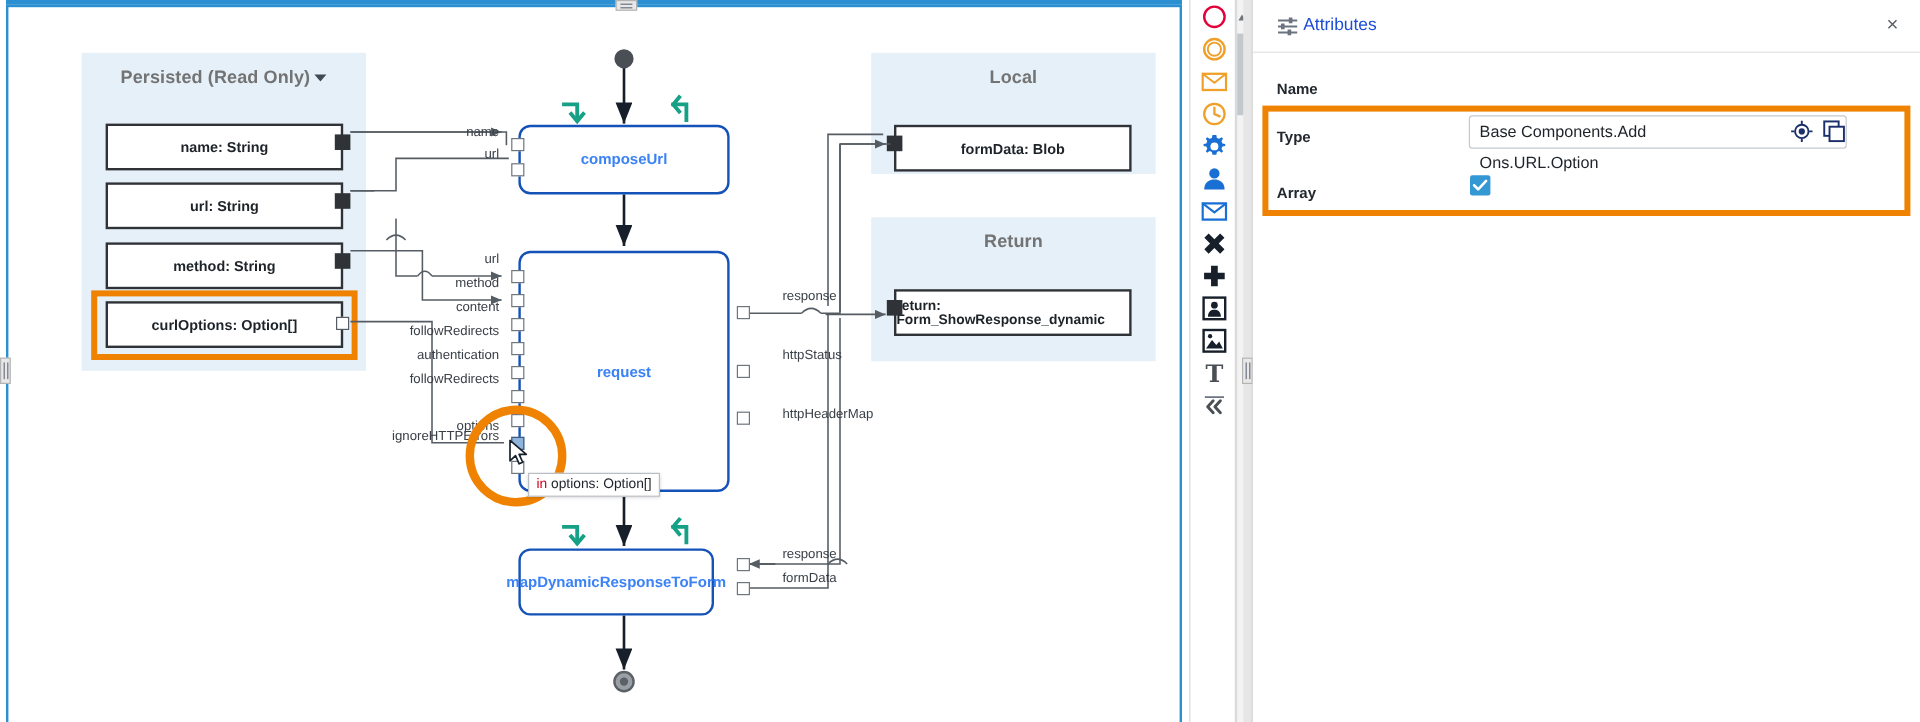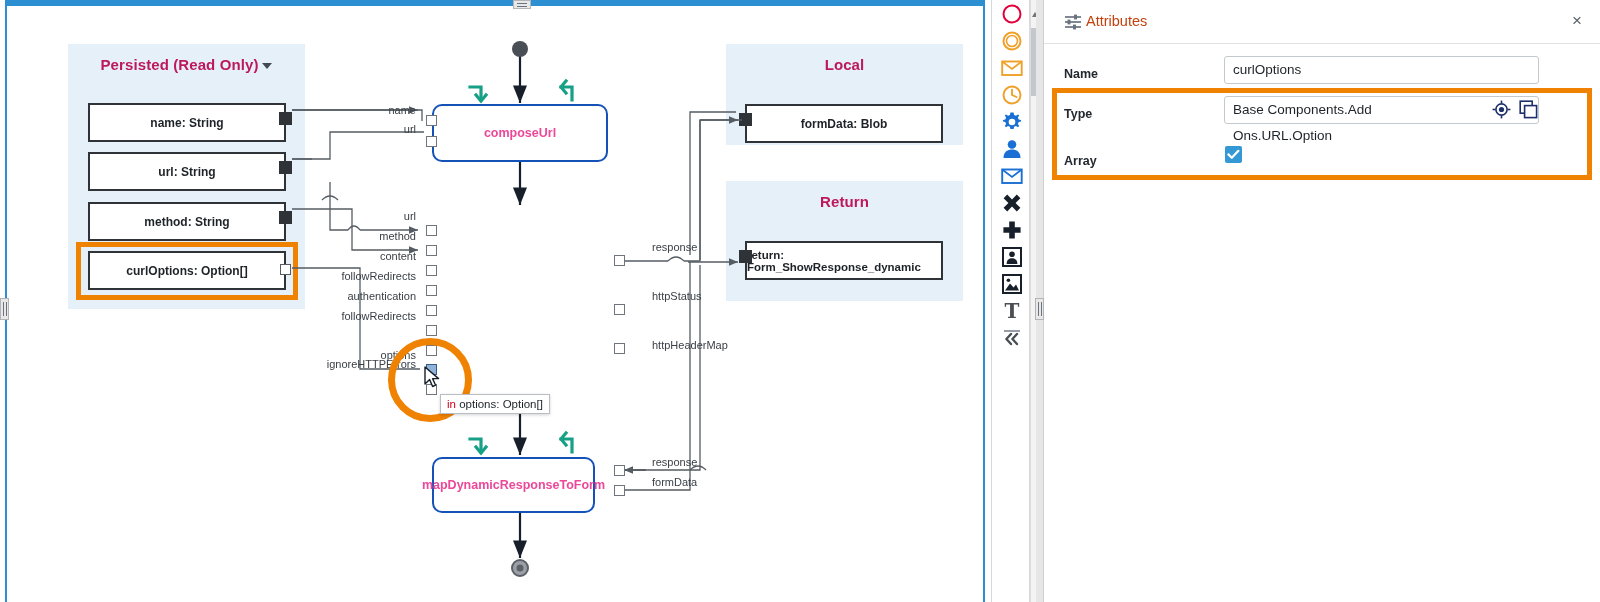--- a/index.html
+++ b/index.html
@@ -51,21 +51,21 @@
   }
   #canvas-right-handle:before, #canvas-right-handle:after {
     content:""; position:absolute; top:3px; bottom:3px; width:1px; background:#6b7280;
   }
   #canvas-right-handle:before { left:2px; }
   #canvas-right-handle:after  { left:5px; }
 
   
   .scope-panel { position: absolute; background: #e5f0f9; }
   .scope-title {
-    text-align: center; font-size: 15px; font-weight: bold; color: #be185d;
+    text-align: center; font-size: 15px; font-weight: bold; color: #737373;
     padding-top: 12px; letter-spacing: 0.1px;
   }
   .scope-title .caret {
     display:inline-block; margin-left:4px; border-left:5px solid transparent;
     border-right:5px solid transparent; border-top:6px solid #3f4a55;
     vertical-align: middle;
   }
 
   
   .var-box {
@@ -83,21 +83,21 @@
   }
 
   
   .hl-rect { position:absolute; border: 5px solid #ef8200; }
 
   
   .activity {
     position:absolute; background:#fff; border:2px solid #1552b8;
     border-radius: 10px;
     display:flex; align-items:center; justify-content:center;
-    font-size: 12.5px; font-weight:bold; color:#ec4899;
+    font-size: 12.5px; font-weight:bold; color:#3b82f6;
   }
   .port {
     position:absolute; width:11px; height:11px;
     background:#fff; border:1.2px solid #6e757c;
   }
   .port.sel { background:#8fb3da; border-color:#3c5a80; }
   .port-label {
     position:absolute; font-size:11px; color:#3a4047; white-space:nowrap;
     text-align:right;
   }
@@ -149,21 +149,21 @@
 
   
   #attr-panel {
     position:absolute; left:1044px; top:0; width:556px; height:602px; background:#fff;
   }
   #attr-header {
     position:absolute; left:0; top:0; width:556px; height:44px;
     border-bottom:1px solid #e2e2e2;
   }
   #attr-title {
-    position:absolute; left:42px; top:13px; font-size:14.5px; color:#c2410c;
+    position:absolute; left:42px; top:13px; font-size:14.5px; color:#1d4ed8;
   }
   #attr-icon { position:absolute; left:20px; top:14px; }
   #attr-close {
     position:absolute; right:14px; top:11px; font-size:17px; color:#5b6166; cursor:pointer;
     line-height:20px; padding:0 4px;
   }
   .form-row { position:absolute; left:0; width:556px; height:40px; }
   .form-label {
     position:absolute; left:20px; top:11px; font-size:12.5px; font-weight:bold; color:#22282e;
   }
@@ -307,20 +307,23 @@
     </svg>
 
     <div class="activity" style="left:432px; top:104px; width:176px; height:58px;">
       <span>composeUrl</span>
     </div>
     <div class="port" style="left:426px; top:115px;"></div>
     <div class="port" style="left:426px; top:136px;"></div>
     <div class="port-label" style="left:340px; top:104px; width:76px;">name</div>
     <div class="port-label" style="left:340px; top:123px; width:76px;">url</div>
 
+    <div class="activity" style="left:432px; top:209px; width:176px; height:201px;">
+      <span>request</span>
+    </div>
     <div class="port" style="left:426px; top:225px;"></div>
     <div class="port" style="left:426px; top:245px;"></div>
     <div class="port" style="left:426px; top:265px;"></div>
     <div class="port" style="left:426px; top:285px;"></div>
     <div class="port" style="left:426px; top:305px;"></div>
     <div class="port" style="left:426px; top:325px;"></div>
     <div class="port" style="left:426px; top:345px;"></div>
     <div class="port sel" style="left:426px; top:364px;"></div>
     <div class="port" style="left:426px; top:384px;"></div>
 
@@ -457,21 +460,20 @@
           <rect x="3.5" y="5.6" width="3" height="4.8" fill="#6b7280"></rect>
           <rect x="9" y="10.6" width="3" height="4.8" fill="#6b7280"></rect>
         </svg>
       </div>
       <div id="attr-title">Attributes</div>
       <div id="attr-close">×</div>
     </div>
 
     <div class="form-row" style="top:56px;">
       <div class="form-label">Name</div>
-      <div class="form-input">curlOptions</div>
     </div>
 
     <div class="form-row" style="top:96px;">
       <div class="form-label">Type</div>
       <div class="form-input with-icons">Base Components.Add Ons.URL.Option</div>
       <div id="type-icons">
         <span>
           <svg width="19" height="19" viewBox="0 0 19 19">
             <circle cx="9.5" cy="9.5" r="5.6" fill="none" stroke="#1b2f6b" stroke-width="1.6"></circle>
             <circle cx="9.5" cy="9.5" r="2.6" fill="#1b2f6b"></circle>

